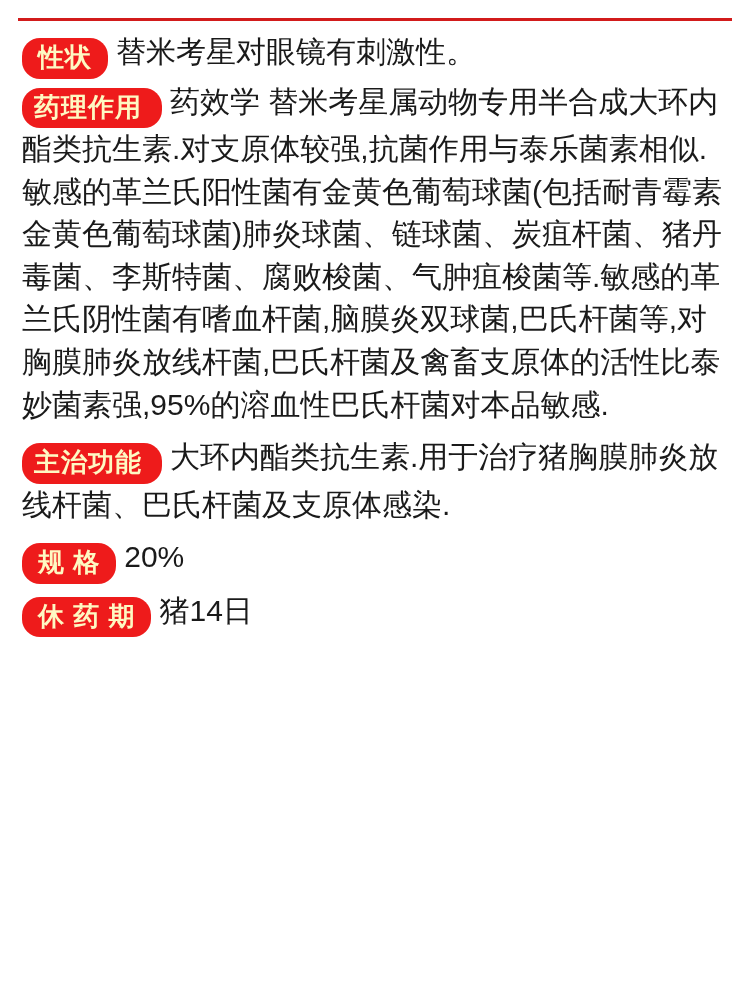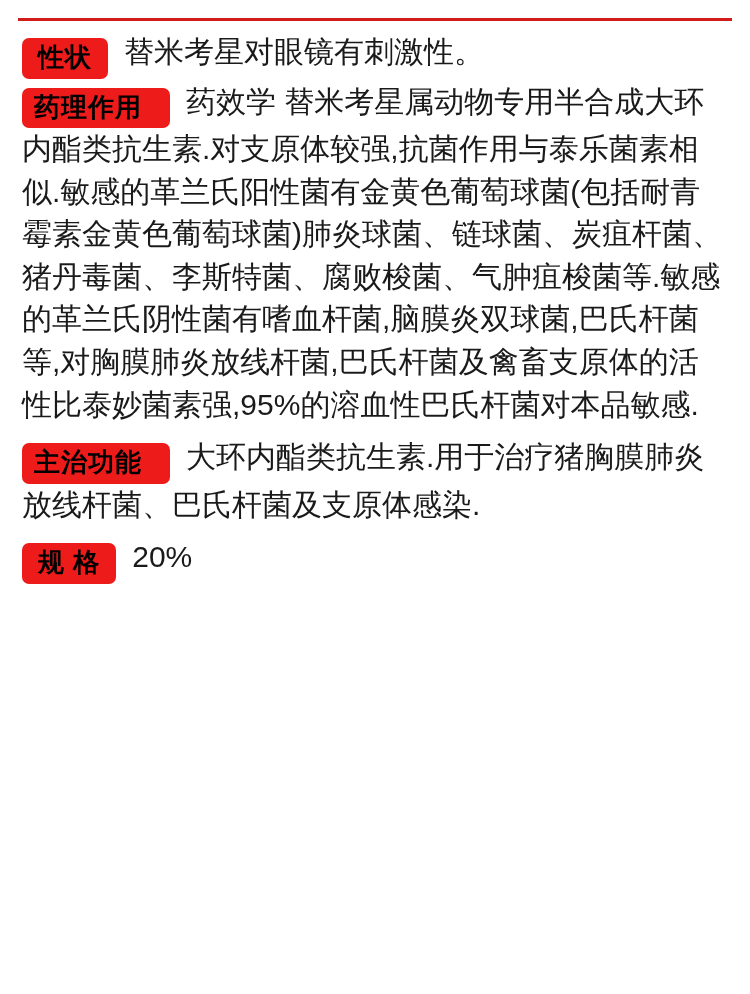--- a/index.html
+++ b/index.html
@@ -44,34 +44,34 @@
   .body-text {
     font-size: 30px;
     line-height: 1.42;
     color: #1a1a1a;
     text-align: left;
     word-break: break-all;
   }
   .tag {
     display: inline-block;
     background: #ee1b1b;
-    color: #000000;
+    color: #fef9c3;
     font-size: 26px;
     font-weight: bold;
-    border-radius: 7px;
+    border-radius: 18px;
     padding: 3px 16px 5px 16px;
-    margin-right: 16px;
+    margin-right: 8px;
     line-height: 1.25;
     vertical-align: -4px;
     letter-spacing: 1px;
     white-space: nowrap;
   }
   .tag.wide {
     padding-left: 12px;
-    padding-right: 28px;
+    padding-right: 20px;
   }
   .flow {
     text-indent: 0;
   }
   .gap-sm { height: 4px; }
 </style>
 </head>
 <body>
 
 <div class="page">
@@ -108,14 +108,19 @@
   <div class="gap-sm"></div>
 
   <div class="section">
     <div class="body-text flow">
       <span class="tag">规 格</span><span>20%</span>
     </div>
   </div>
 
   <div class="gap-sm"></div>
 
+  <div class="section">
+    <div class="body-text flow">
+      <span class="tag">休 药 期</span><span>猪14日</span>
+    </div>
+  </div>
 
 </div>
 
 </body></html>

